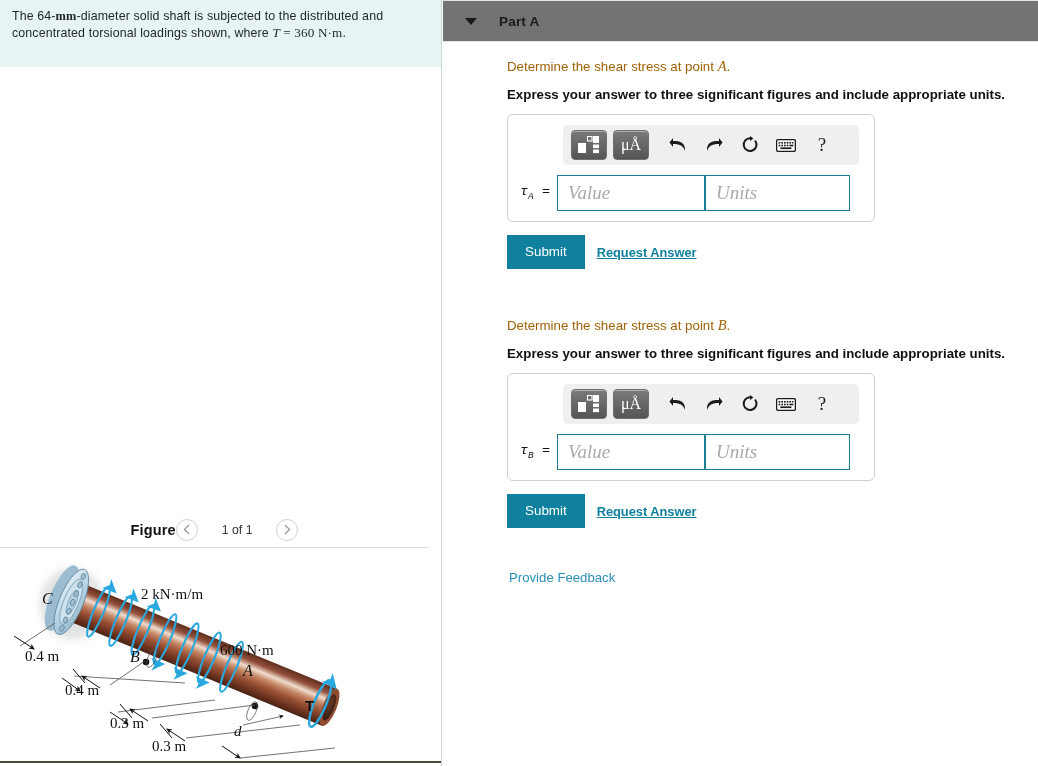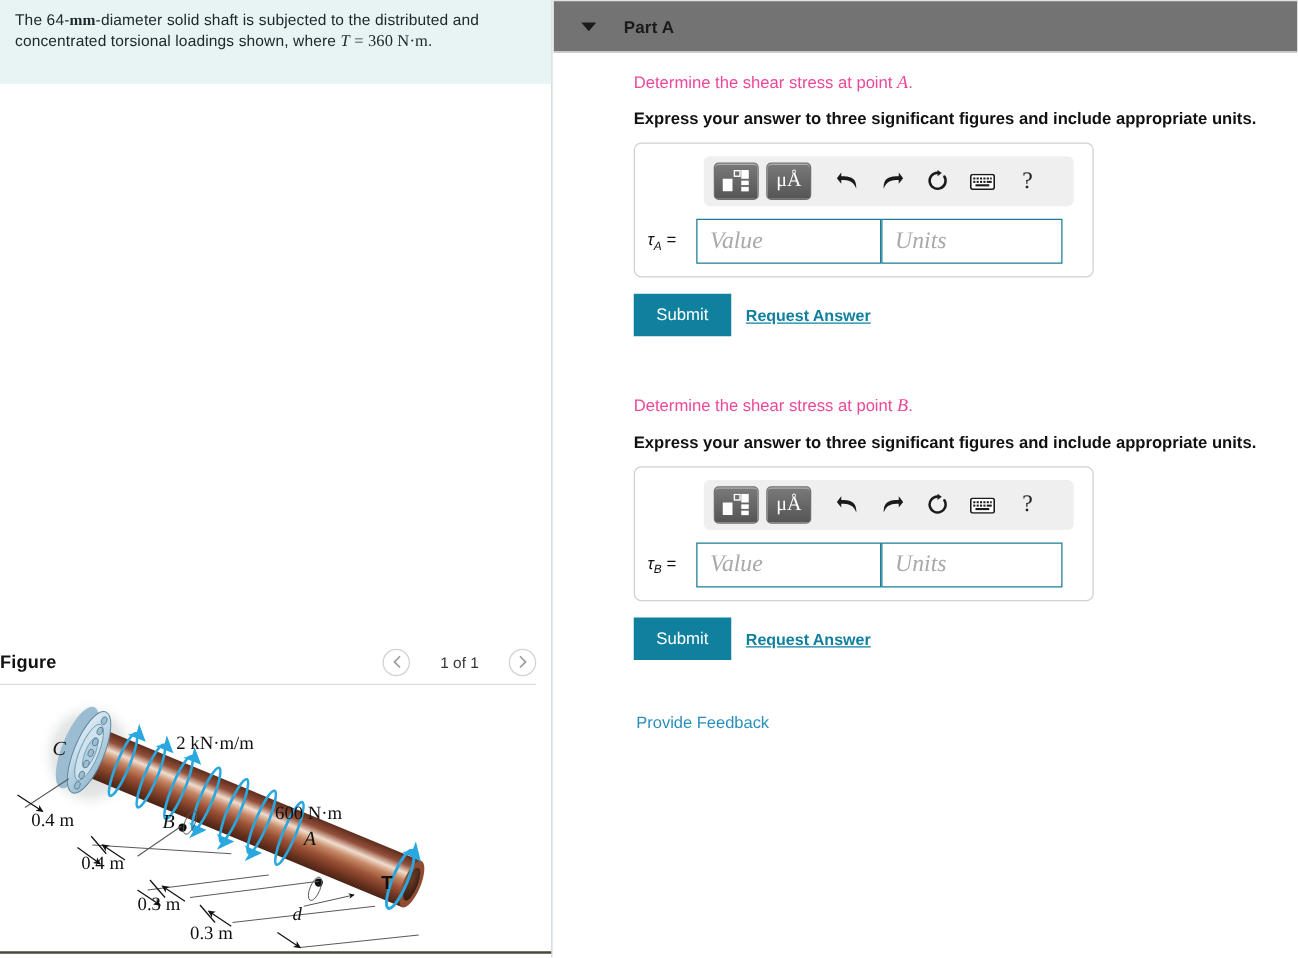--- a/index.html
+++ b/index.html
@@ -32,21 +32,21 @@
   }
   .mserif { font-family: "Liberation Serif", serif; }
   .mi { font-family: "Liberation Serif", serif; font-style: italic; }
   .bold-serif { font-family:"Liberation Serif", serif; font-weight:bold; font-style:normal; }
   .figlink { color: #1c86b5; font-size: 12.4px; cursor: pointer; }
 
   
   .figure-header {
     position: absolute; left: 0; top: 512px; width: 441px;
     height: 35px;
-    display: flex; align-items: center; justify-content: space-between;
+    display: flex; align-items: center; justify-content: center;
     padding: 0 12px 0 0;
   }
   .figure-title {
     font-size: 14.5px; font-weight: bold; color: #111;
     letter-spacing: 0.01em;
   }
   .pager { display: flex; align-items: center; gap: 24px; }
   .pg-btn {
     width: 22px; height: 22px; border-radius: 50%;
     border: 1px solid #d2d2d2; background: #fff;
@@ -86,21 +86,21 @@
   .caret {
     width: 0; height: 0;
     border-left: 6px solid transparent;
     border-right: 6px solid transparent;
     border-top: 7px solid #1a1a1a;
     margin-right: 22px; cursor: pointer;
   }
   .part-title { font-size: 13.6px; font-weight: bold; color: #1a1a1a; letter-spacing:0.01em;}
 
   .part-body { padding: 16px 0 0 64px; }
-  .q-line { font-size: 13.3px; color: #ec4899; margin-bottom: 12px; }
+  .q-line { font-size: 13.3px; color: #a16207; margin-bottom: 12px; }
   .q-bold { font-size: 13.3px; color: #111; font-weight: bold; margin-bottom: 12px; }
 
   .answer-box {
     border: 1px solid #d0d0d0;
     border-radius: 6px;
     width: 368px;
     padding: 8px 24px 10px 8px;
     background:#fff;
   }
   .toolbar {
@@ -134,22 +134,22 @@
   }
   .tb-icon.qmark { font-size: 19px; font-family:"Liberation Serif", serif; color:#222;}
   .tb-spacer { width: 2px; }
 
   .field-row {
     display: flex; align-items: center;
     margin-top: 10px;
     padding-left: 2px;
   }
   .tau-label {
-    width: 46px; padding-right: 7px;
-    font-family: Liberation Sans, sans-serif;
+    width: 46px; text-align: right; padding-right: 7px;
+    font-family: Liberation Mono, monospace;
     font-size: 13.5px; color: #111;
   }
   .tau-label i { font-style: italic; }
   .tau-label sub { font-size: 9.5px; font-style: italic; }
   .inp {
     height: 36px;
     border: 1px solid #1b7c96;
     background: #fff;
     font-family: Liberation Serif, serif;
     font-style: italic;

